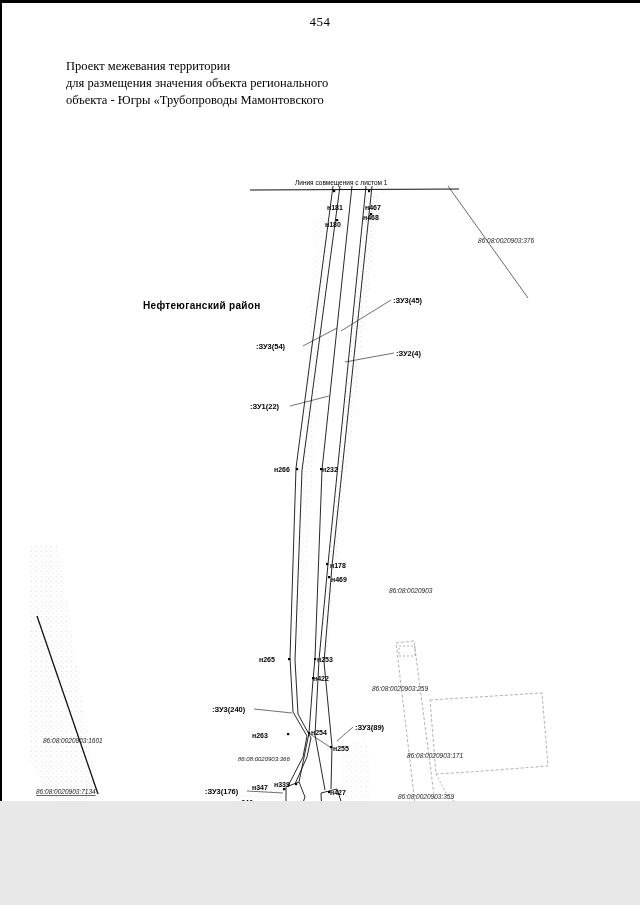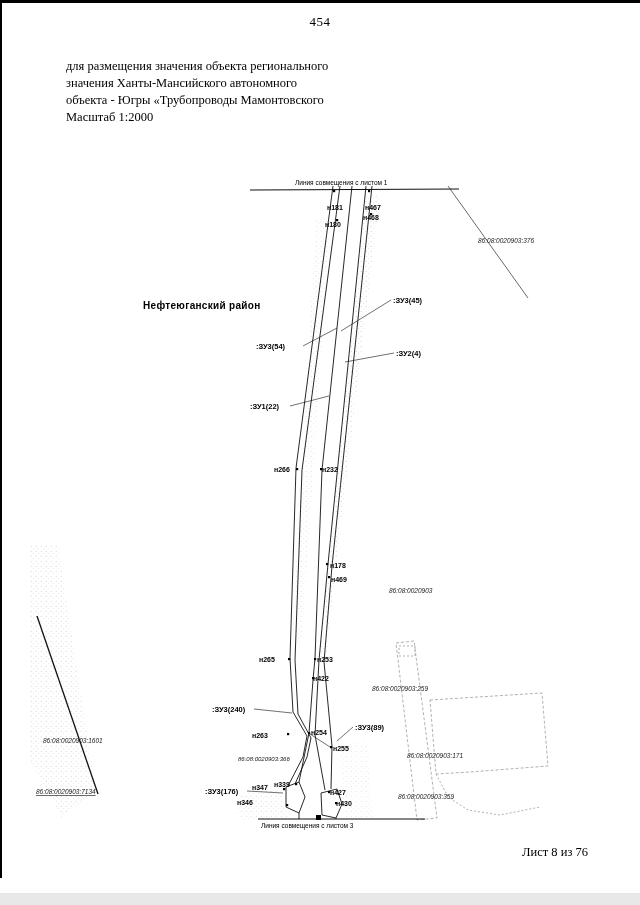--- a/index.html
+++ b/index.html
@@ -1,16 +1,16 @@
 <!DOCTYPE html>
 <html><head>
 <meta charset="utf-8">
 <style>
   html,body{margin:0;padding:0;background:#e8e8e8;}
-  .page{position:relative;width:640px;height:893px;background:#ffffff;overflow:hidden;
+  .page{position:relative;width:640px;height:801px;background:#ffffff;overflow:hidden;
         font-family:"Liberation Serif",serif;color:#000;}
   .scan-edge-top{position:absolute;left:0;top:0;width:640px;height:3px;background:#000;}
   .scan-edge-left{position:absolute;left:0;top:0;width:2px;height:878px;background:#000;}
   .page-number{position:absolute;left:0;top:14px;width:640px;text-align:center;
                font-size:13px;letter-spacing:.5px;}
   .header-text{position:absolute;left:66px;top:58px;font-size:12.5px;line-height:17px;}
   .footer{position:absolute;right:52px;top:845px;font-size:12.5px;margin-left:33px;}
   .map-svg{position:absolute;left:0;top:0;}
   .map-svg text{font-family:"Liberation Sans",sans-serif;fill:#000;}
   .map-svg .pt-label{font-size:7px;font-weight:bold;}
@@ -32,24 +32,23 @@
 <body>
 
 <div class="page">
 
   <div class="scan-edge-top"></div>
   <div class="scan-edge-left"></div>
 
   <div class="page-number">454</div>
 
   <div class="header-text">
+    <div>Проект межевания территории</div>
     <div>для размещения значения объекта регионального</div>
-    <div>значения Ханты-Мансийского автономного</div>
     <div>объекта - Югры «Трубопроводы Мамонтовского</div>
-    <div>Масштаб 1:2000</div>
   </div>
 
   <svg class="map-svg" width="640" height="905" viewBox="0 0 640 905">
     <defs>
       <pattern id="dots" width="5" height="5" patternUnits="userSpaceOnUse">
         <circle cx="1.2" cy="1.2" r="0.5" fill="#8a8a8a"></circle>
         <circle cx="3.6" cy="3.4" r="0.45" fill="#9c9c9c"></circle>
       </pattern>
     </defs>
 

